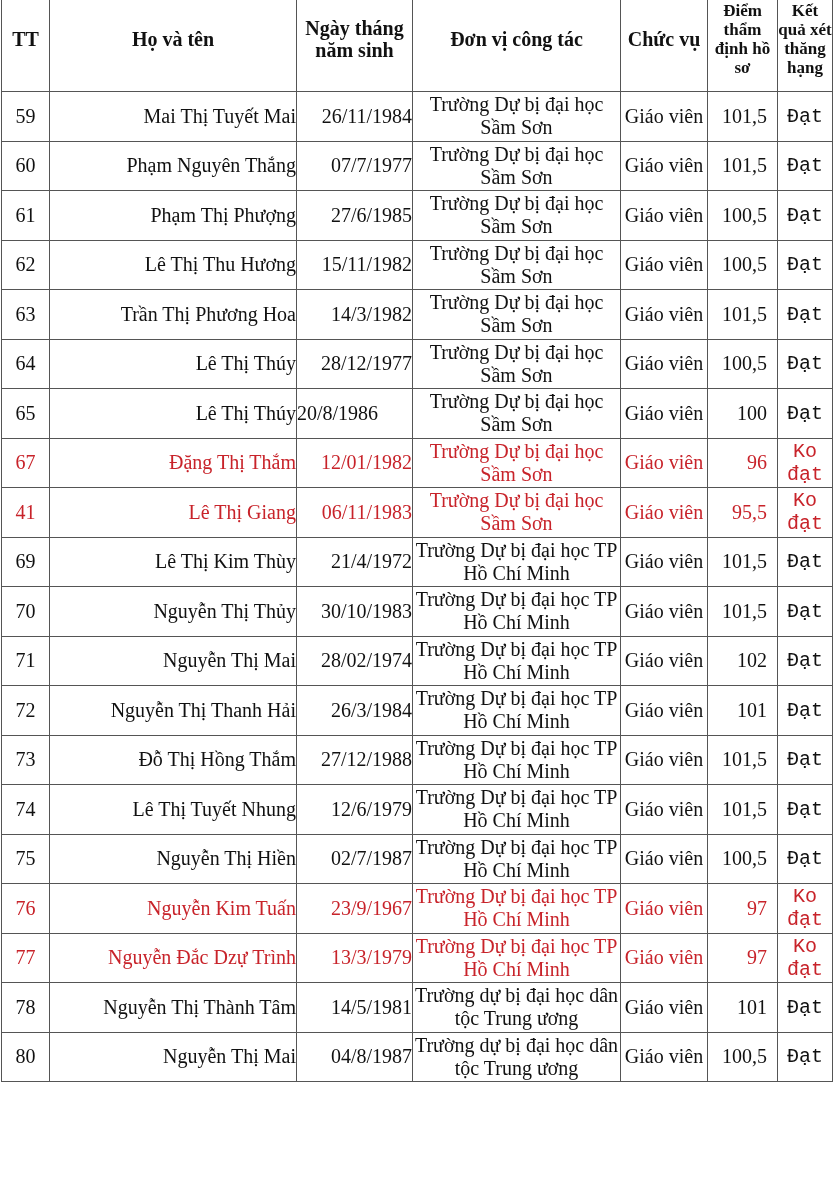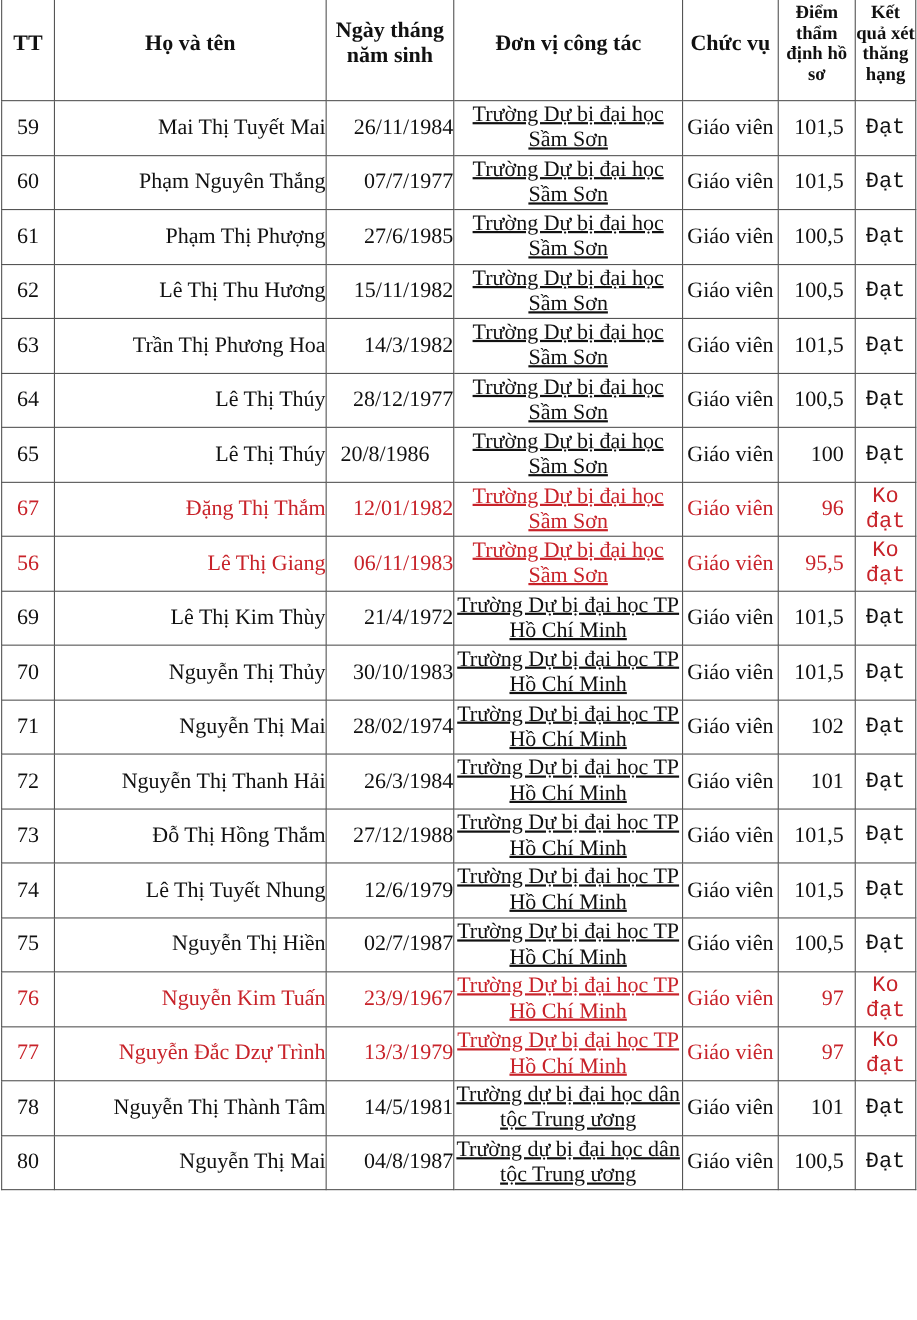--- a/index.html
+++ b/index.html
@@ -4,22 +4,22 @@
 <style>
   html, body { margin: 0; padding: 0; background: #ffffff; }
   body { width: 834px; height: 1200px; overflow: hidden; position: relative; font-family: "Liberation Serif", "DejaVu Serif", serif; color: #111; }
   table { position: absolute; left: 1px; top: -14px; border-collapse: collapse; table-layout: fixed; width: 832px; }
   td, th { border: 1.5px solid #555; padding: 0; text-align: center; vertical-align: middle; overflow: hidden; }
   th { font-weight: bold; font-size: 20px; line-height: 22px; height: 104px; }
   th.small { font-size: 17px; line-height: 19px; }
   td { height: 48.5px; font-size: 20px; line-height: 23px; }
   td.name { text-align: right; padding-left: 9px; white-space: nowrap; }
   td.dob { text-align: right; white-space: nowrap; }
-  td.dob.right { text-align: center; padding-right: 9px; }
-  td.unit { line-height: 23px; text-decoration: underline; }
+  td.dob.right { text-align: left; padding-right: 9px; }
+  td.unit { line-height: 23px; }
   td.score { text-align: right; padding-right: 10px; }
   td.res { line-height: 23px; font-family: Liberation Mono, monospace; }
   tr.fail td { color: #c8232a; }
   .c1 { width: 48px; } .c2 { width: 247px; } .c3 { width: 116px; } .c4 { width: 208px; }
   .c5 { width: 87px; } .c6 { width: 70px; } .c7 { width: 55px; }
 </style>
 </head>
 <body>
 
 <table>
@@ -110,21 +110,21 @@
       <tr class="fail">
         <td>67</td>
         <td class="name">Đặng Thị Thắm</td>
         <td class="dob">12/01/1982</td>
         <td class="unit">Trường Dự bị đại học Sầm Sơn</td>
         <td class="pos">Giáo viên</td>
         <td class="score">96</td>
         <td class="res">Ko đạt</td>
       </tr>
       <tr class="fail">
-        <td>56</td>
+        <td>41</td>
         <td class="name">Lê Thị Giang</td>
         <td class="dob">06/11/1983</td>
         <td class="unit">Trường Dự bị đại học Sầm Sơn</td>
         <td class="pos">Giáo viên</td>
         <td class="score">95,5</td>
         <td class="res">Ko đạt</td>
       </tr>
       <tr>
         <td>69</td>
         <td class="name">Lê Thị Kim Thùy</td>

